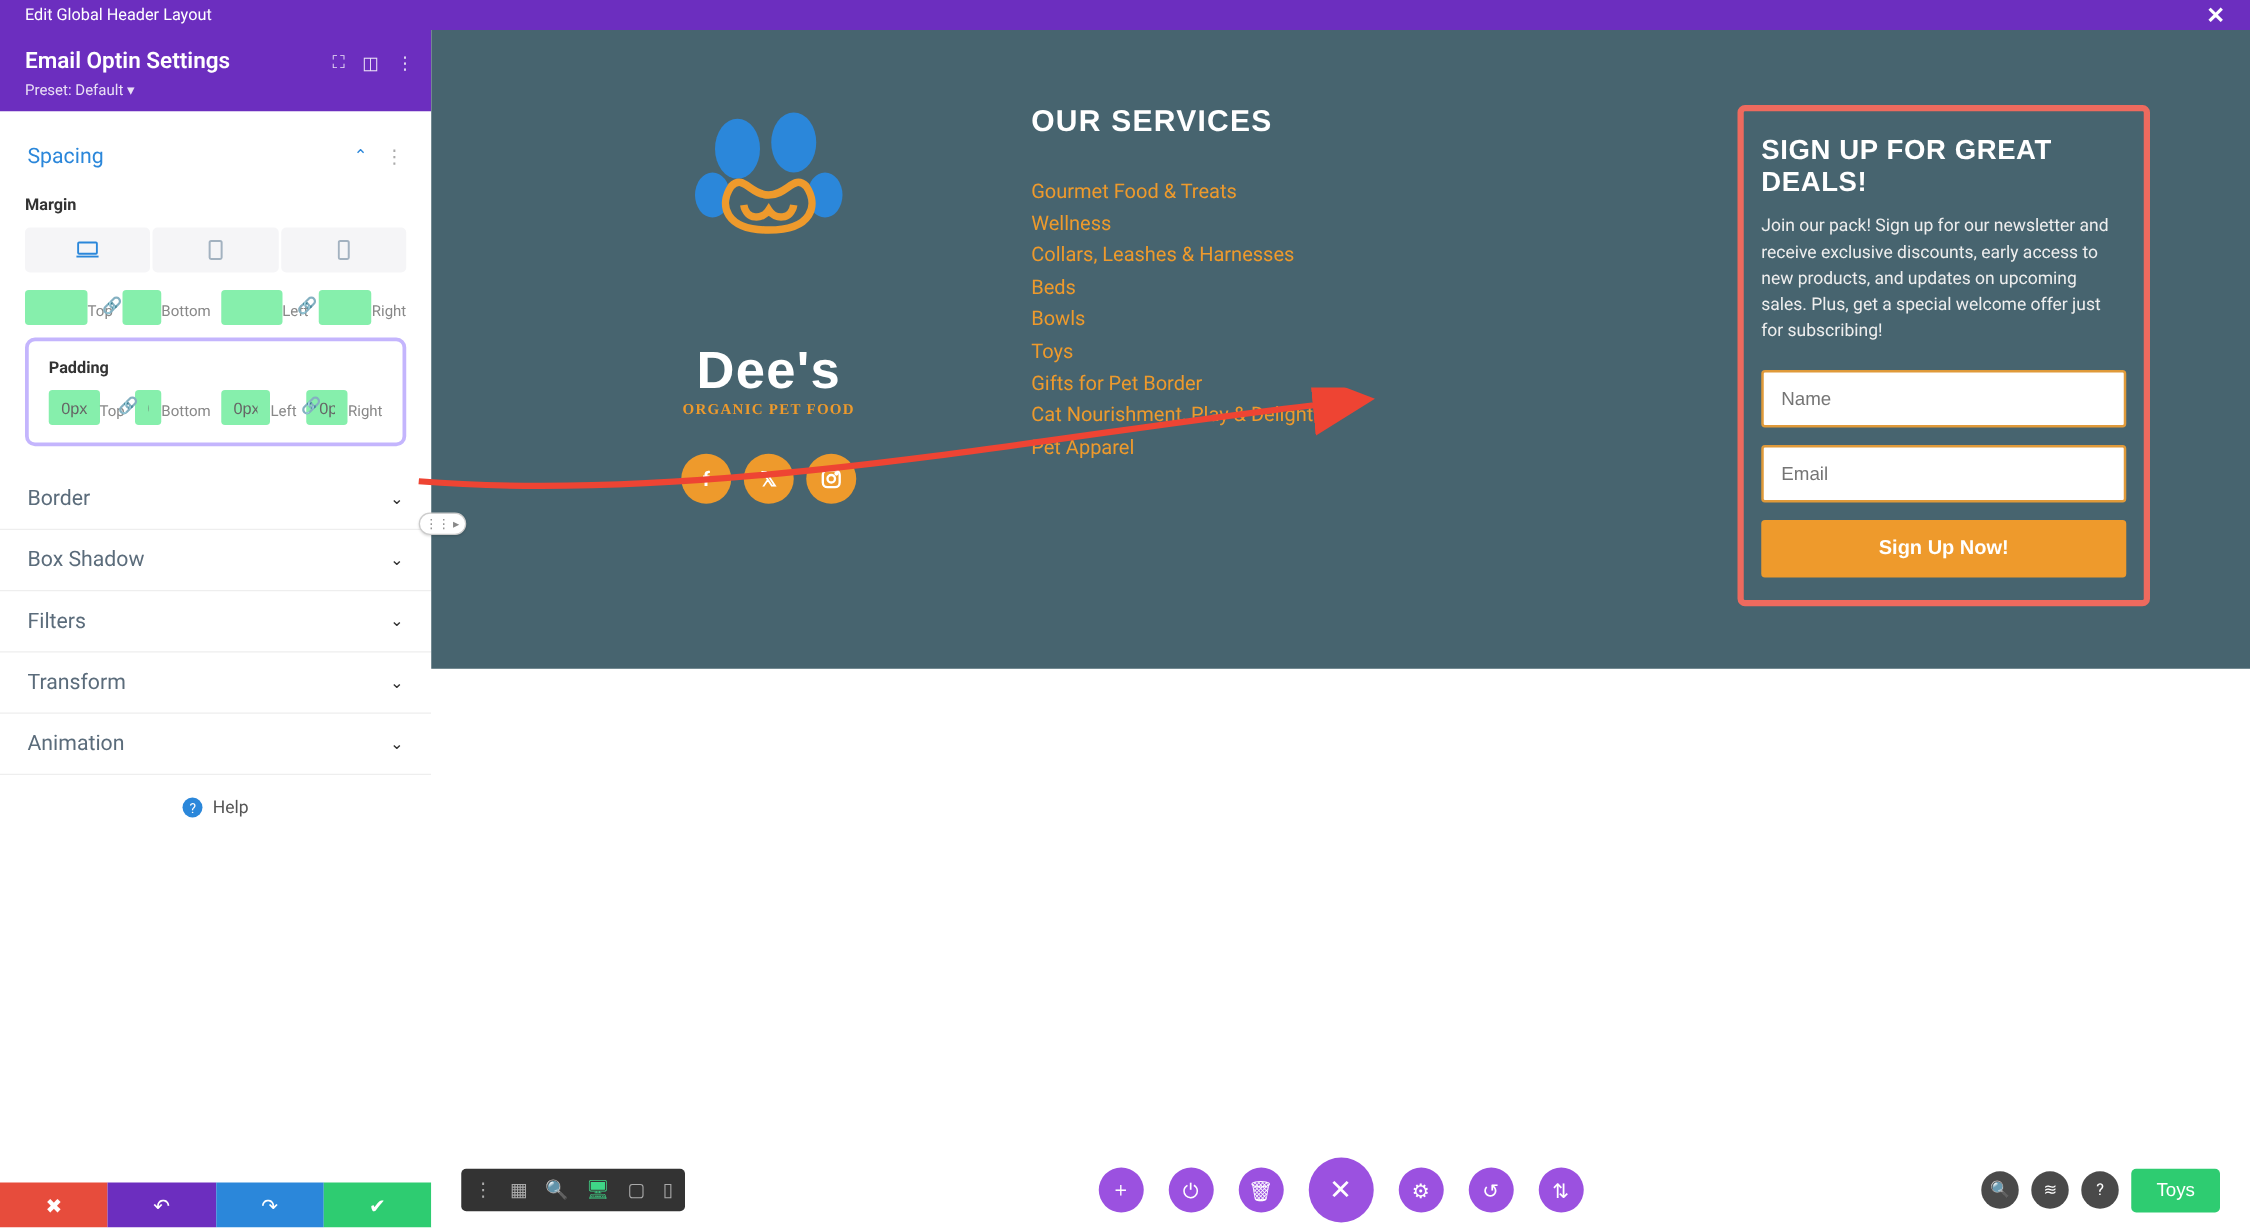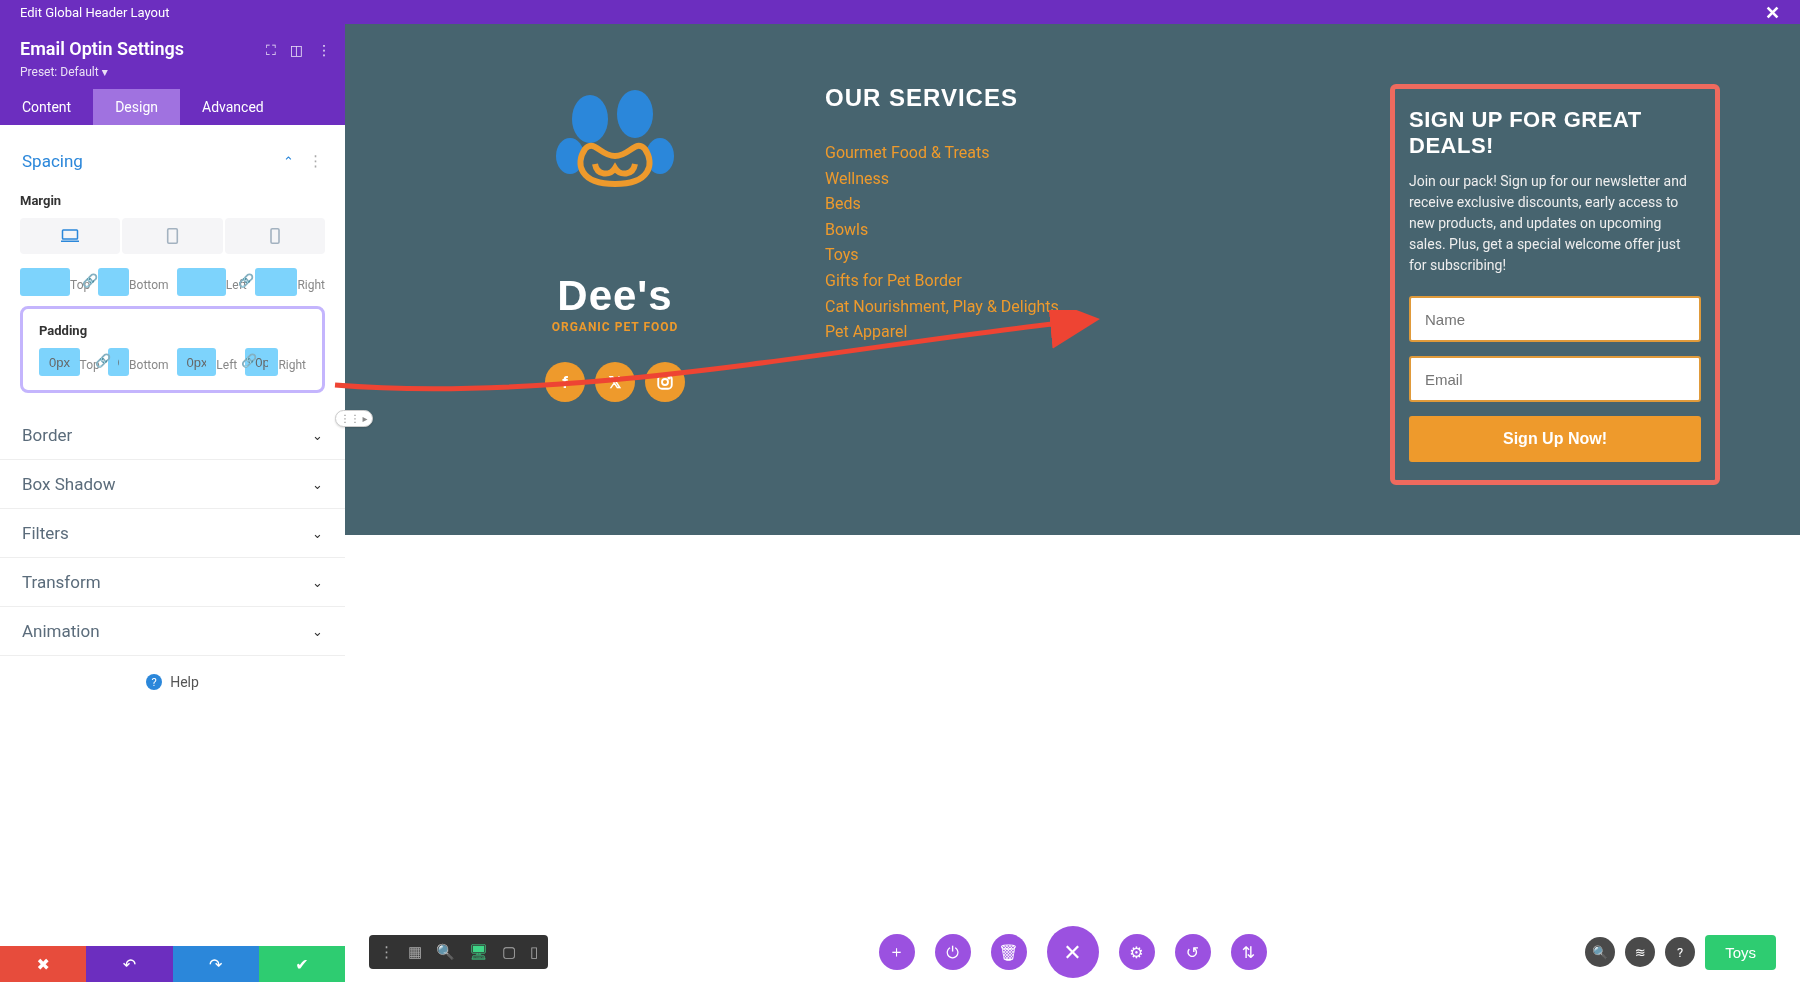--- a/index.html
+++ b/index.html
@@ -31,21 +31,21 @@
 .section-row .dots { color: #aaa; margin-left: 6px; font-size: 15px; }
 
 .spacing-body { padding: 8px 20px 18px; }
 .field-label { font-size: 13px; font-weight: 700; color: #333; margin-bottom: 10px; }
 .device-row { display: flex; gap: 2px; margin-bottom: 14px; }
 .device-row .dev { flex: 1; background: #f5f5f7; height: 36px; border-radius: 4px; display: flex; align-items: center; justify-content: center; color: #a3b2c0; cursor: pointer; }
 .device-row .dev.active { color: #2b87da; }
 
 .grid4 { display: grid; grid-template-columns: 1fr 1fr 1fr 1fr; gap: 6px 8px; position: relative; }
 .input-cell { display: flex; flex-direction: row; align-items: center; }
-.input-box { width: 100%; height: 28px; background: #7dd3fc; border: none; border-radius: 3px; font-size: 13px; text-align: left; padding: 0 10px; color: #666; }
+.input-box { width: 100%; height: 28px; background: #86efac; border: none; border-radius: 3px; font-size: 13px; text-align: left; padding: 0 10px; color: #666; }
 .input-caption { font-size: 12px; color: #888; margin-top: 5px; }
 .link-icon { width: 18px; height: 18px; position: absolute; color: #a3b2c0; font-size: 13px; }
 .link-icon.blue { color: #2b87da; }
 
 .padding-block { border: 3px solid #c4b5fd; border-radius: 8px; padding: 14px 16px 14px; margin-top: 10px; }
 
 .help-row { text-align: center; padding: 18px 0; font-size: 14px; color: #555; display: flex; align-items: center; justify-content: center; gap: 8px; }
 .help-row .qmark { width: 16px; height: 16px; border-radius: 50%; background: #2b87da; color: #fff; font-size: 11px; display: flex; align-items: center; justify-content: center; }
 
 .panel-footer { display: flex; height: 36px; }
@@ -54,21 +54,21 @@
 .fbtn.purple { background: #6c2ebf; }
 .fbtn.blue { background: #2b87da; }
 .fbtn.green { background: #2ecc71; }
 
 
 .preview { position: absolute; left: 345px; right: 0; top: 24px; bottom: 0; background: #fff; }
 
 .footer-block { background: #47646f; padding: 60px 80px 50px 120px; display: flex; gap: 60px; color: #fff; }
 .logo-col { flex: 0 0 300px; display: flex; flex-direction: column; align-items: center; gap: 28px; }
 .logo-shape { width: 160px; height: 160px; position: relative; }
-.logo-text { color: #ee9a2c; font-size: 12px; letter-spacing: 1px; font-weight: 700; text-align: center; }
+.logo-text { color: #ee9a2c; font-size: 12px; letter-spacing: 1px; font-weight: 700; text-align: center; font-family: Liberation Serif, serif; }
 .logo-name { color: #fff; font-size: 42px; font-weight: 800; letter-spacing: 1px; text-align: center; }
 .socials { display: flex; gap: 10px; }
 .socials .s { width: 40px; height: 40px; border-radius: 50%; background: #ee9a2c; display: flex; align-items: center; justify-content: center; color: #fff; font-weight: 700; cursor: pointer; }
 
 .services-col { flex: 0 0 340px; }
 .services-col h3 { font-size: 24px; font-weight: 800; letter-spacing: 1px; margin-bottom: 28px; text-transform: uppercase; }
 .services-col a { display: block; color: #ee9a2c; font-size: 16px; text-decoration: none; line-height: 1.6; cursor: pointer; }
 
 .signup-hl { border: 5px solid #ee6a5e; border-radius: 6px; padding: 18px 14px 18px; flex: 0 0 330px; }
 .signup-hl h3 { font-size: 22px; font-weight: 800; letter-spacing: 0.5px; margin-bottom: 12px; text-transform: uppercase; color: #fff; }
@@ -106,25 +106,20 @@
 
 <div class="panel-scroll">
   <div class="settings-header">
     <h2>Email Optin Settings</h2>
     <div class="preset">Preset: Default ▾</div>
     <div class="hdr-icons">
       <span>⛶</span>
       <span>◫</span>
       <span>⋮</span>
     </div>
-  </div>
-  <div class="settings-tabs">
-    <div class="tab">Content</div>
-    <div class="tab active">Design</div>
-    <div class="tab">Advanced</div>
   </div>
 
   <div class="panel-body">
 
     <div class="section-row open" style="border-bottom:none;">
       <span class="section-title">Spacing</span>
       <span style="display:flex; align-items:center; gap:8px;">
         <span class="chevron" style="color:#2b87da;">⌃</span>
         <span class="dots">⋮</span>
       </span>
@@ -262,20 +257,21 @@
             </svg>
         </div>
       </div>
     </div>
 
     <div class="services-col">
       <h3 style="font-family: 'Arial Black', sans-serif;">Our Services</h3>
       <div id="services-list">
           <a>Gourmet Food &amp; Treats</a>
           <a>Wellness</a>
+          <a>Collars, Leashes &amp; Harnesses</a>
           <a>Beds</a>
           <a>Bowls</a>
           <a>Toys</a>
           <a>Gifts for Pet Border</a>
           <a>Cat Nourishment, Play &amp; Delights</a>
           <a>Pet Apparel</a>
         </div>
     </div>
 
     <div style="flex:1"></div>

